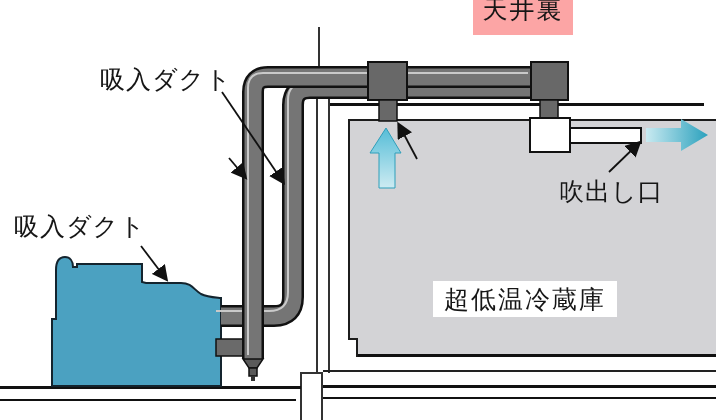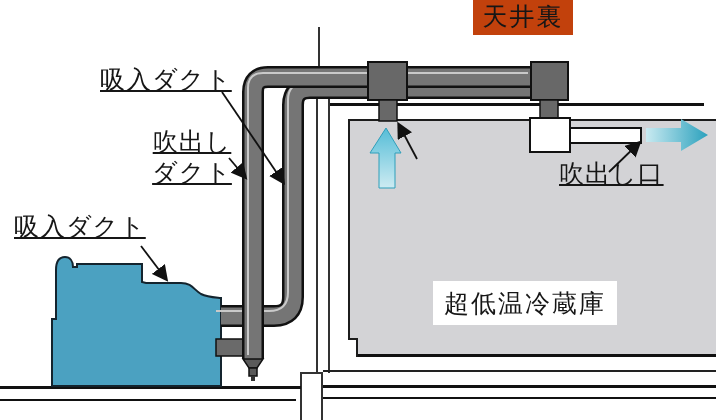--- a/index.html
+++ b/index.html
@@ -2,39 +2,39 @@
 <html><head>
 <meta charset="utf-8">
 <style>
   html,body{margin:0;padding:0;background:#fff;}
   .stage{
     position:relative;width:716px;height:420px;overflow:hidden;background:#ffffff;
     font-family:"Liberation Sans","DejaVu Sans",sans-serif;color:#161616;
   }
   .lbl{
     position:absolute;font-size:25px;font-weight:500;letter-spacing:1px;
-    color:#161616;white-space:pre-line;line-height:31px;text-decoration:underline;
+    color:#161616;white-space:pre-line;line-height:31px;
   }
   .bgline{position:absolute;background:#111;}
   .fridge{
     position:absolute;left:348px;top:119px;width:368px;height:238px;
     background:#d3d3d6;box-sizing:border-box;
     border-top:2px solid #1c1c1c;border-left:2px solid #1c1c1c;border-bottom:3px solid #111;
   }
   .fridge-notch{
     position:absolute;left:348px;top:338px;width:10px;height:19px;background:#fff;
     box-sizing:border-box;border-top:2px solid #1c1c1c;border-right:2px solid #1c1c1c;
   }
   .ceiling-label{
-    position:absolute;left:473px;top:0;width:100px;height:35px;background:#c2410c;
+    position:absolute;left:473px;top:0;width:100px;height:35px;background:#fca5a5;
     display:flex;align-items:flex-end;justify-content:center;
-    font-size:25px;font-weight:500;letter-spacing:2px;padding-bottom:2px;box-sizing:border-box;
+    font-size:25px;font-weight:500;letter-spacing:2px;padding-bottom:9px;box-sizing:border-box;
   }
   .freezer-label{
-    position:absolute;left:433px;top:281px;width:184px;height:44px;background:#ffffff;
+    position:absolute;left:433px;top:281px;width:184px;height:36px;background:#ffffff;
     display:flex;align-items:center;justify-content:center;
     font-size:25px;font-weight:500;letter-spacing:2px;text-align:right;
   }
   svg{position:absolute;left:0;top:0;}
 </style>
 </head>
 <body>
 
 <div class="stage">
 
@@ -116,23 +116,21 @@
       <line x1="141" y1="246" x2="166" y2="279" marker-end="url(#ah)"></line>
       <line x1="417" y1="159" x2="399" y2="125" marker-end="url(#ah)"></line>
       <line x1="609" y1="172" x2="639" y2="143" marker-end="url(#ah)"></line>
     </g>
   </svg>
 
   <div class="ceiling-label">天井裏</div>
 
   <div class="lbl" style="left:100px;top:64px;">吸入ダクト</div>
 
-  <div class="lbl" style="left:150px;top:126px;width:84px;text-align:center;">吹出し
-ダクト</div>
 
   <div class="lbl" style="left:14px;top:211px;">吸入ダクト</div>
 
 
-  <div class="lbl" style="left:559px;top:158px;">吹出し口</div>
+  <div class="lbl" style="left:559px;top:176px;">吹出し口</div>
 
   <div class="freezer-label">超低温冷蔵庫</div>
 
 </div>
 
 </body></html>

